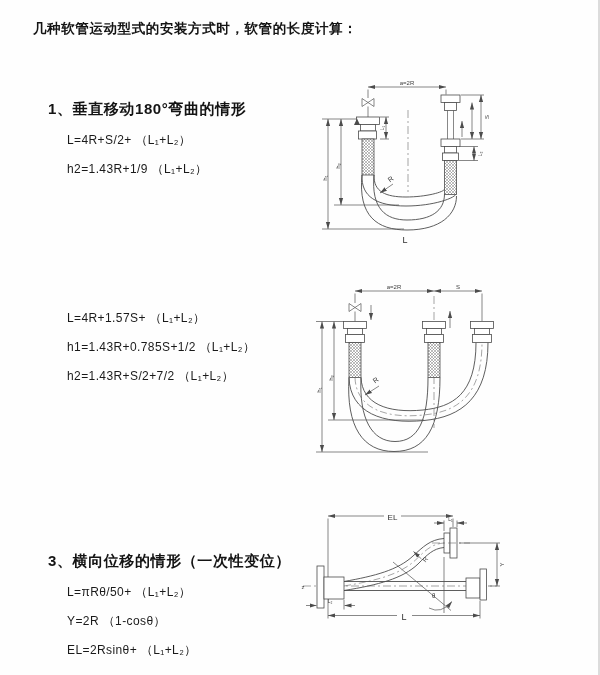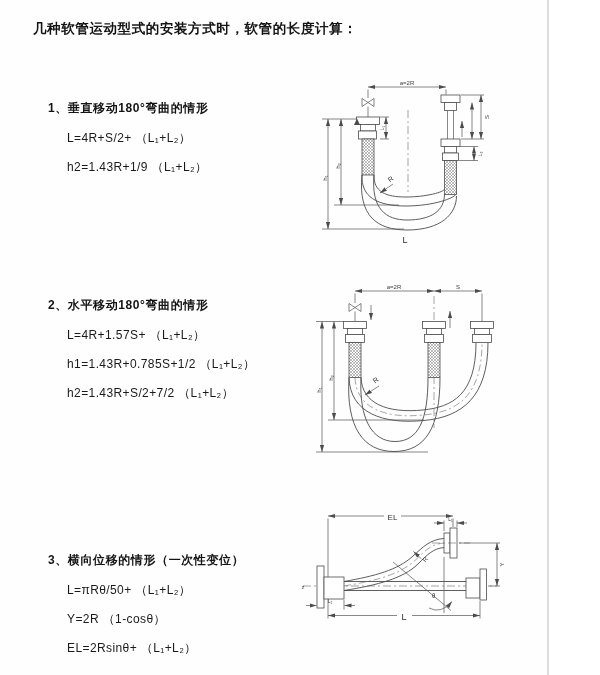--- a/index.html
+++ b/index.html
@@ -1,23 +1,23 @@
 <!DOCTYPE html>
 <html><head>
 <meta charset="utf-8">
 <style>
   html,body{margin:0;padding:0;}
   body{width:600px;height:675px;background:#fff;position:relative;overflow:hidden;
        font-family:"Liberation Sans",sans-serif;}
-  .page{position:absolute;left:0;top:0;width:549px;height:675px;background:#fefefe;}
+  .page{position:absolute;left:0;top:0;width:600px;height:675px;background:#fefefe;}
   .edge-r{position:absolute;right:0;top:0;width:2px;height:675px;background:#dcdcdc;}
   .title{position:absolute;left:33px;top:20px;font-size:13.5px;font-weight:700;color:#141414;
          letter-spacing:0.6px;white-space:nowrap;}
   .section{position:absolute;left:48px;}
-  .sec-heading{font-size:12px;font-weight:700;color:#141414;letter-spacing:0.6px;white-space:nowrap;}
+  .sec-heading{font-size:15px;font-weight:700;color:#141414;letter-spacing:0.6px;white-space:nowrap;}
   .formulas{margin-top:7px;padding-left:19px;}
   .formula{font-size:12px;color:#1a1a1a;height:29px;line-height:29px;letter-spacing:0.4px;white-space:nowrap;}
   #s1{top:100px;} #s2{top:297px;} #s3{top:512px;margin-top:40px;}
   svg{position:absolute;overflow:visible;}
   #d1{left:315px;top:78px;}
   #d2{left:313px;top:284px;}
   #d3{left:300px;top:505px;}
   .ln{stroke:#555;stroke-width:0.7;fill:none;}
   .hose{stroke:#4c4c4c;stroke-width:0.9;fill:none;}
   .fit{stroke:#4c4c4c;stroke-width:0.8;fill:#fff;}
@@ -38,21 +38,20 @@
 
   <div class="section" id="s1">
     <div class="sec-heading">1、垂直移动180°弯曲的情形</div>
     <div class="formulas">
       <div class="formula">L=4R+S/2+ （L₁+L₂）</div>
       <div class="formula">h2=1.43R+1/9 （L₁+L₂）</div>
     </div>
   </div>
 
   <div class="section" id="s2">
-    <div class="sec-heading">2、水平移动180°弯曲的情形</div>
     <div class="formulas">
       <div class="formula">L=4R+1.57S+ （L₁+L₂）</div>
       <div class="formula">h1=1.43R+0.785S+1/2 （L₁+L₂）</div>
       <div class="formula">h2=1.43R+S/2+7/2 （L₁+L₂）</div>
     </div>
   </div>
 
   <div class="section" id="s3">
     <div class="sec-heading">3、横向位移的情形（一次性变位）</div>
     <div class="formulas">

